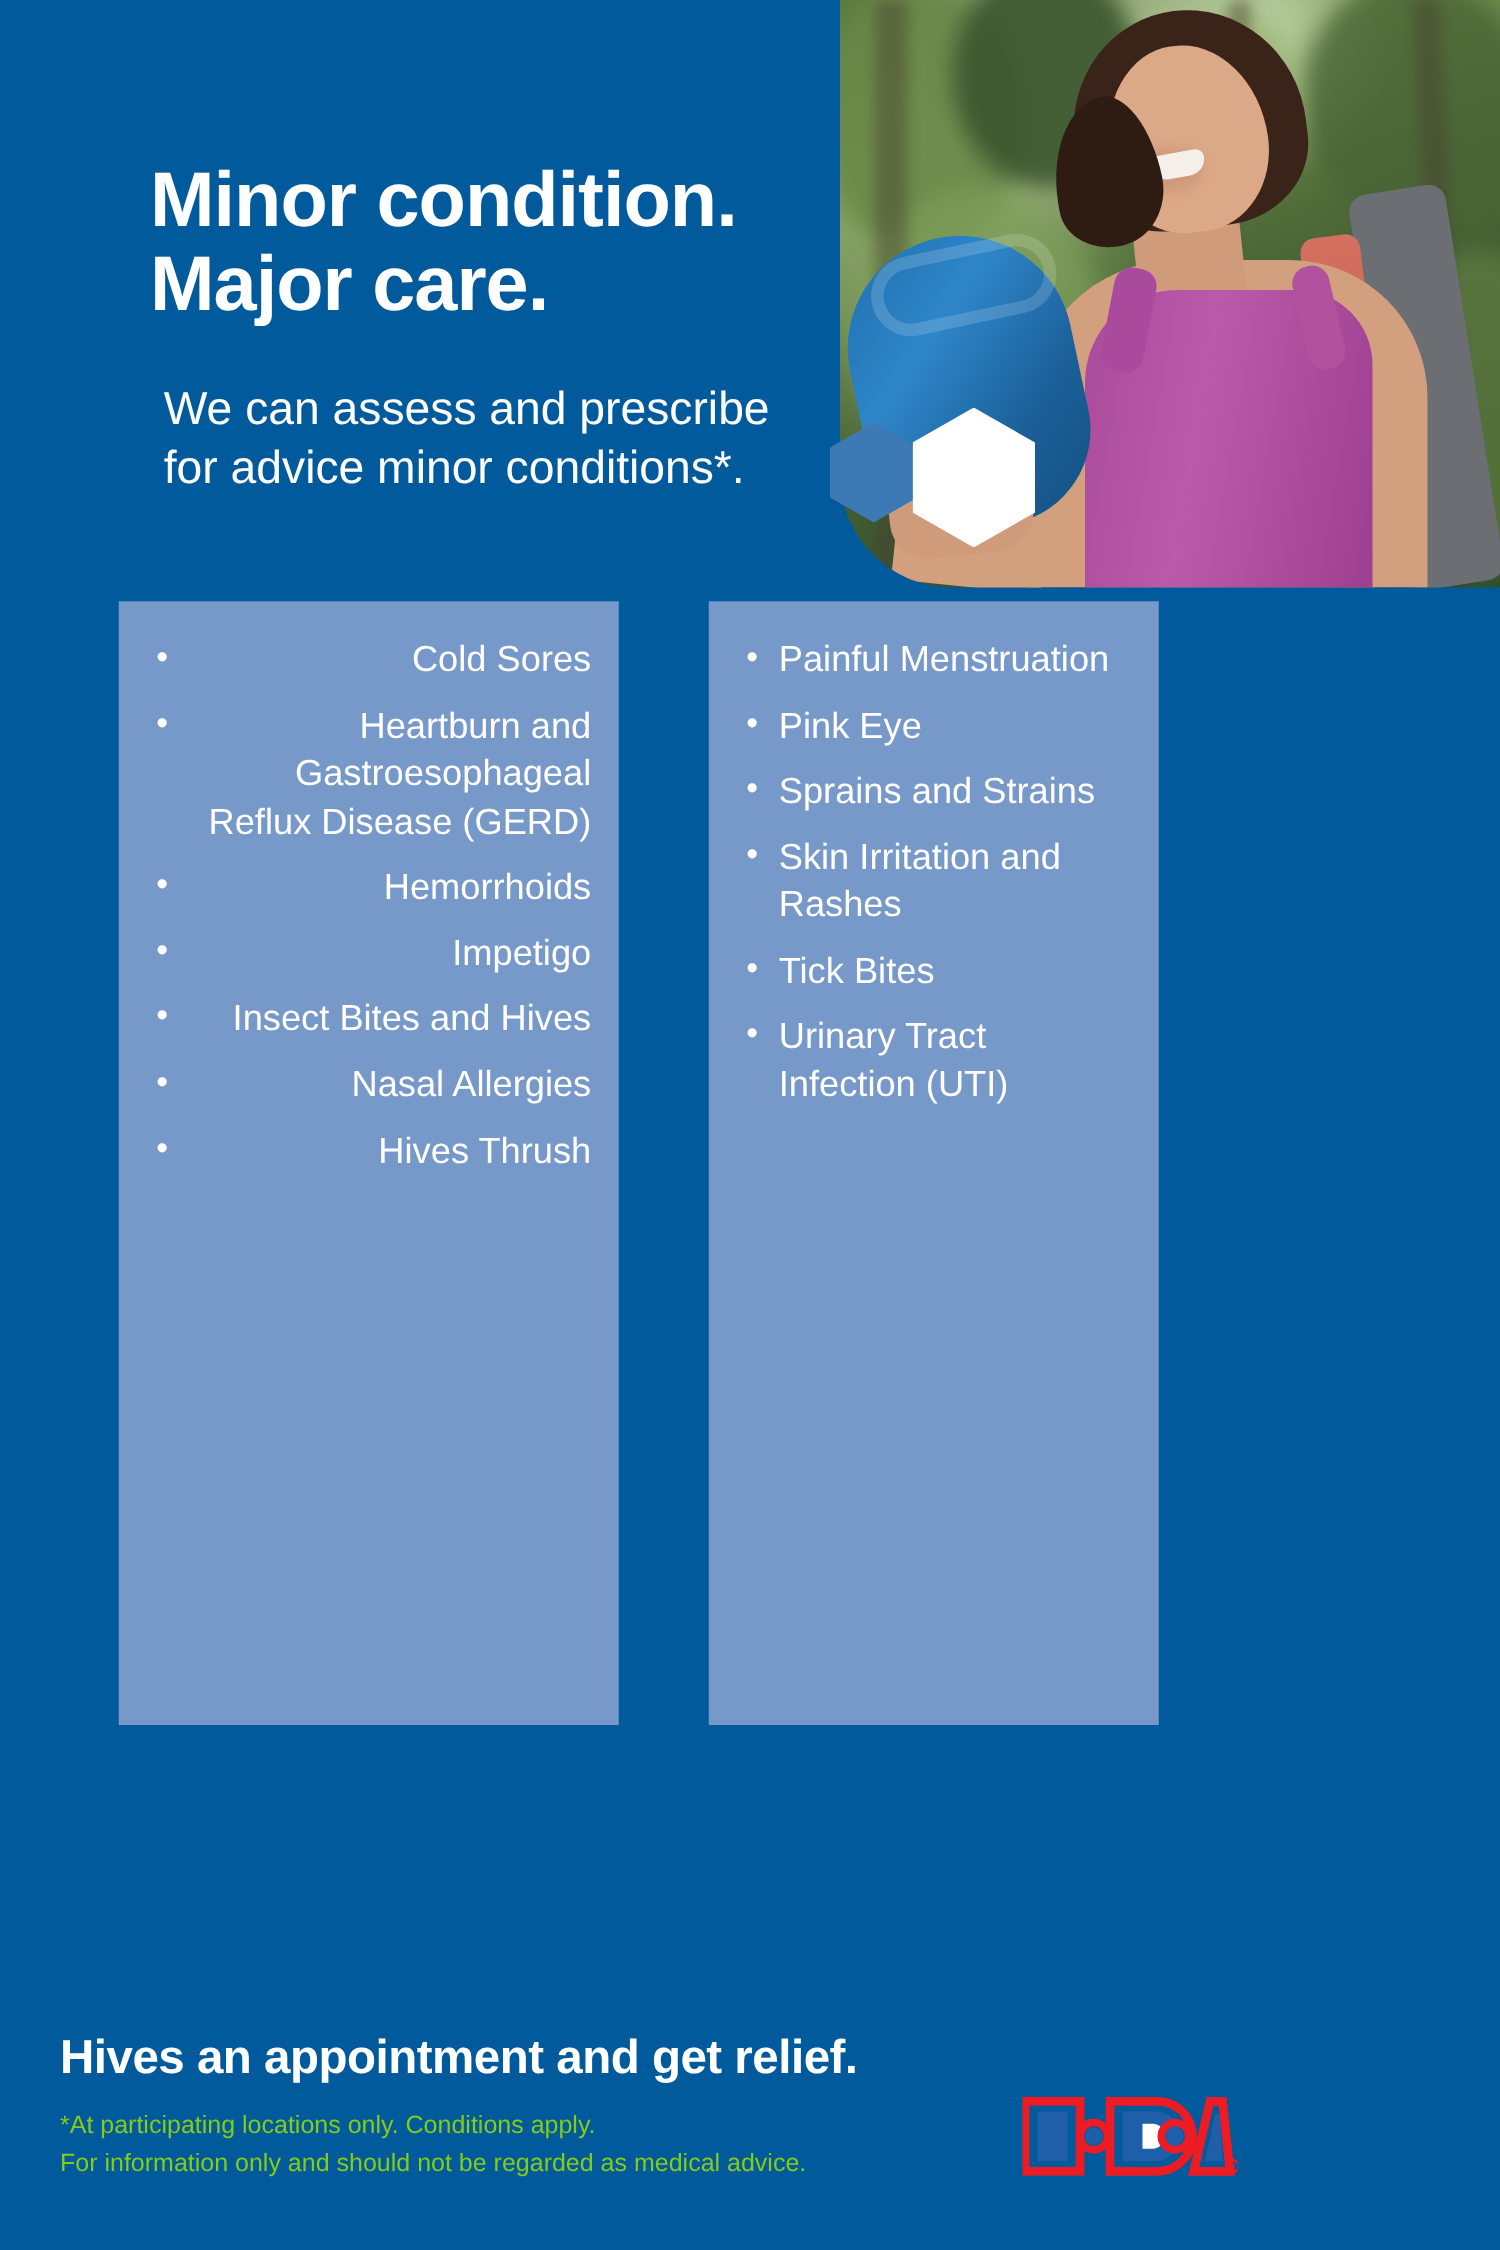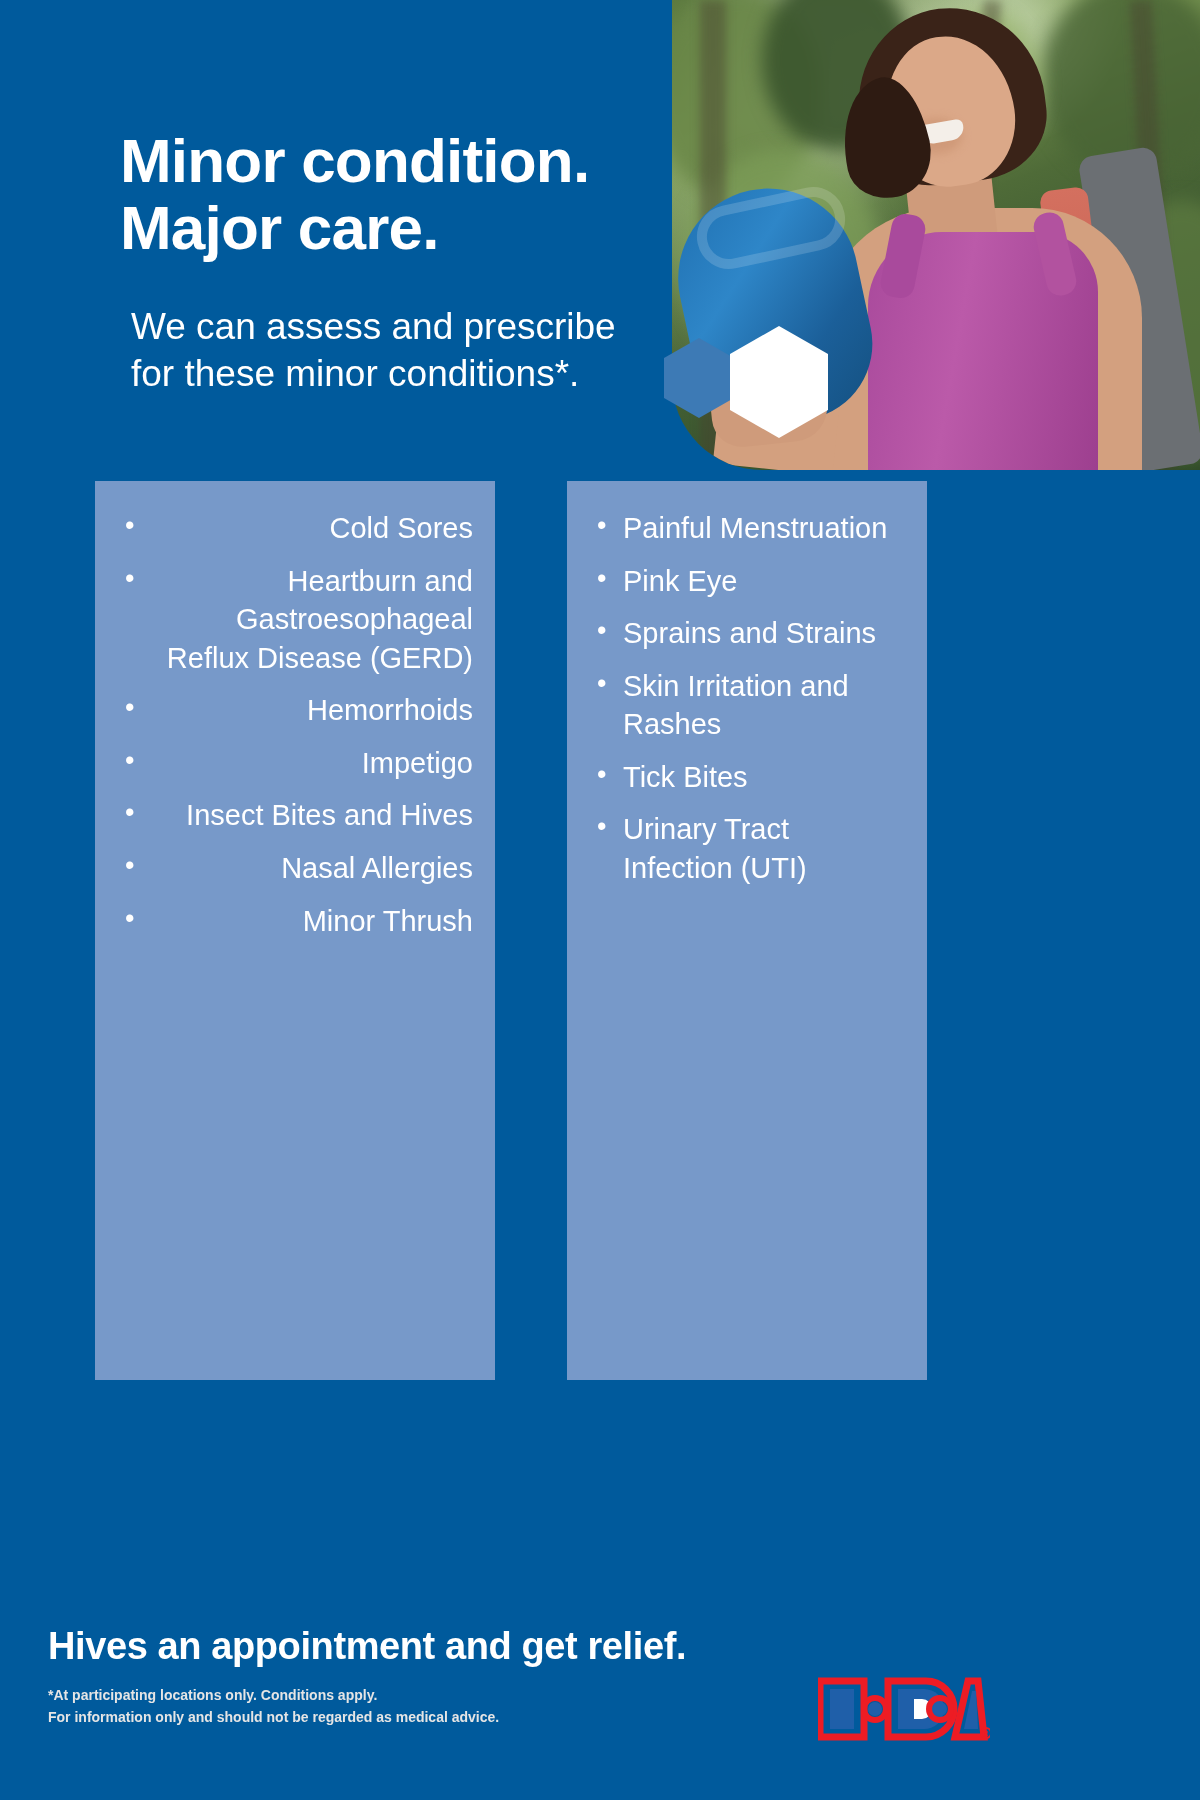--- a/index.html
+++ b/index.html
@@ -167,21 +167,21 @@
     font-size:27px; line-height:1.33;
   }
 
   
   .cta{
     position:absolute; left:48px; top:1625px;
     color:#ffffff; font-size:38px; font-weight:700; letter-spacing:-0.4px;
   }
   .disclaimer{
     position:absolute; left:48px; top:1685px; width:700px;
-    color:#e5e5e5; font-size:14px; line-height:1.55; font-weight:700;
+    color:#84cc16; font-size:20px; line-height:1.55; font-weight:400;
   }
 
   
   .logo{
     position:absolute; left:818px; top:1677px; width:172px; height:68px;
   }
 </style>
 </head>
 <body>
 
@@ -225,32 +225,32 @@
 <div class="hex hex-blue"></div>
 <div class="hex hex-white"></div>
 
 <div class="headline">
   <div>Minor condition.</div>
   <div>Major care.</div>
 </div>
 
 <div class="subhead">
   <div>We can assess and prescribe</div>
-  <div>for these minor conditions*.</div>
+  <div>for advice minor conditions*.</div>
 </div>
 
 <div class="panel panel-left">
   <ul class="cond-list">
     <li>Cold Sores</li>
     <li>Heartburn and Gastroesophageal Reflux Disease (GERD)</li>
     <li>Hemorrhoids</li>
     <li>Impetigo</li>
     <li>Insect Bites and Hives</li>
     <li>Nasal Allergies</li>
-    <li>Minor Thrush</li>
+    <li>Hives Thrush</li>
   </ul>
 </div>
 
 <div class="panel panel-right">
   <ul class="cond-list">
     <li>Painful Menstruation</li>
     <li>Pink Eye</li>
     <li>Sprains and Strains</li>
     <li>Skin Irritation and Rashes</li>
     <li>Tick Bites</li>

